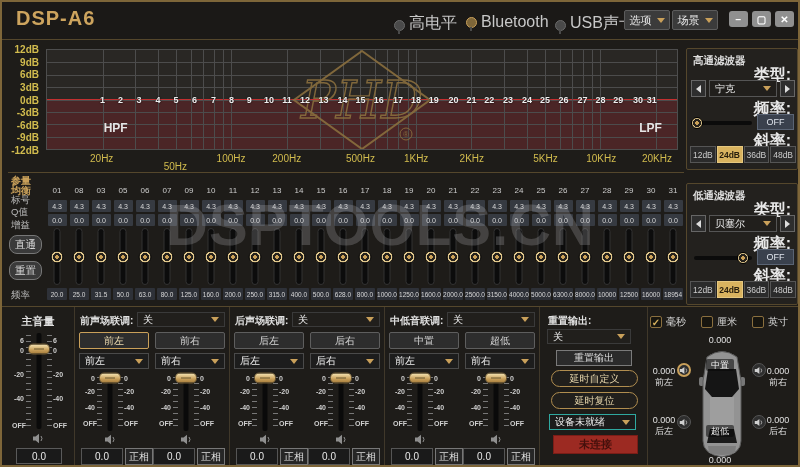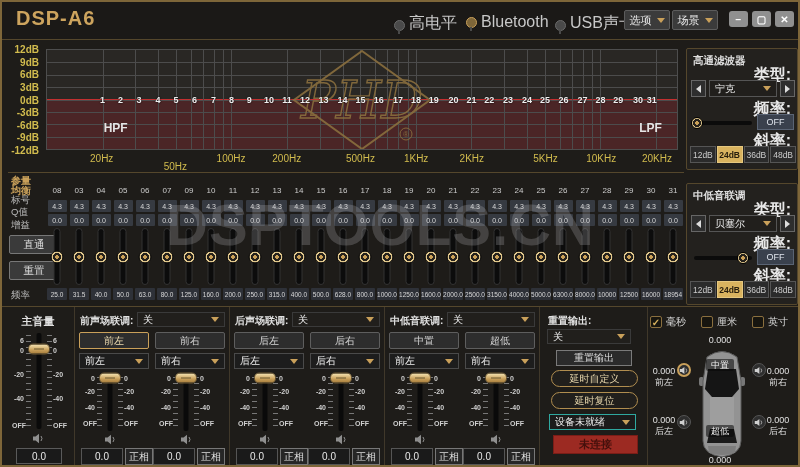--- a/index.html
+++ b/index.html
@@ -30,21 +30,21 @@
 #db-labels{position:absolute;left:0;top:6px;width:34px;height:101px}
 .db-label{position:absolute;right:3px;transform:translateY(-50%);color:#d2bc4e;font-size:10px;font-weight:bold;white-space:nowrap}
 #freq-labels{position:absolute;left:38px;top:110px;width:632px;height:16px}
 .fx-label{position:absolute;transform:translateX(-50%);color:#d2bc4e;font-size:10px;font-weight:normal;white-space:nowrap}
 .logo{position:absolute;left:50%;top:50%;transform:translate(-50%,-50%);opacity:.9;z-index:2}
 
 .eq-strip{position:absolute;left:6px;top:170px;width:676px;height:134px;border-top:1px solid #55472c}
 .eq-left{position:absolute;left:0;top:0;width:37px;height:100%}
 .eq-sec{color:#c9a05a;font-size:10px;font-weight:bold;position:absolute;left:3px}
 .eq-rowlab{color:#b9b9b9;font-size:9.5px;position:absolute;left:3px;white-space:nowrap}
-.eq-btn{position:absolute;left:1px;width:50px;height:19px;background:#3a3a3a;border:1px solid #777;border-radius:2px;color:#ddd;font-size:10.5px;display:flex;align-items:center;justify-content:center;cursor:pointer}
+.eq-btn{position:absolute;left:1px;width:33px;height:19px;background:#3a3a3a;border:1px solid #777;border-radius:8px;color:#ddd;font-size:10.5px;display:flex;align-items:center;justify-content:center;cursor:pointer}
 #eq-channels{position:absolute;left:38px;top:0;right:0;height:100%;display:flex}
 .eq-col{flex:1;display:flex;flex-direction:column;align-items:center;padding-top:13px}
 .eq-num{height:13px;font-size:8px;color:#ccc}
 .eq-cell{height:12px;margin:1px 0;width:19px;background:#363a41;color:#d8d8d8;font-size:7px;display:flex;align-items:center;justify-content:center;border-radius:1px}
 .eq-slider{position:relative;width:100%;height:59px}
 .eq-track{position:absolute;left:50%;top:1px;bottom:1px;width:7px;transform:translateX(-50%);background:#0c0c0c;border-radius:4px;border:1px solid #333}
 .eq-knob{position:absolute;left:50%;top:50%;transform:translate(-50%,-50%);width:13px;height:13px;border-radius:50%;background:radial-gradient(circle,#caa057 0 2px,#26221c 2px 4px,#e2c98e 4px);border:1px solid #0a0a0a;cursor:pointer}
 .eq-freq{width:20px;height:12px;background:#2e3138;font-size:6.5px;margin-top:2px}
 .watermark{position:absolute;left:158px;top:18px;font-size:58px;font-weight:bold;color:rgba(205,205,210,.22);letter-spacing:1px;pointer-events:none;z-index:5}
 
@@ -266,21 +266,21 @@
         <div class="f-off">OFF</div>
         <div class="f-lab" style="top: 82px;">斜率:</div>
         <div class="f-slopes">
           <div class="f-slope">12dB</div>
           <div class="f-slope active">24dB</div>
           <div class="f-slope">36dB</div>
           <div class="f-slope">48dB</div>
         </div>
       </div>
       <div class="filter-box" style="top: 140px;">
-        <div class="f-title">中低音联调</div>
+        <div class="f-title">低通滤波器</div>
         <div class="f-lab" style="top: 16px;">类型:</div>
         <div class="f-arrbtn" style="left: 4px;">
           <span class="tri-l"></span>
         </div>
         <div class="f-select">
           <span>贝塞尔</span>
           <span class="tri-d"></span>
         </div>
         <div class="f-arrbtn" style="left: 93px;">
           <span class="tri-r"></span>
@@ -306,48 +306,48 @@
       <div class="eq-sec" style="top:11px">均衡</div>
       <div class="eq-rowlab" style="top:21px">标号</div>
       <div class="eq-rowlab" style="top:33px">Q值</div>
       <div class="eq-rowlab" style="top:46px">增益</div>
       <div class="eq-btn" style="top:62px">直通</div>
       <div class="eq-btn" style="top:88px">重置</div>
       <div class="eq-rowlab" style="top:116px">频率</div>
     </div>
     <div id="eq-channels">
         <div class="eq-col">
+          <div class="eq-num">01</div>
+          <div class="eq-cell">4.3</div>
+          <div class="eq-cell">0.0</div>
+          <div class="eq-slider">
+            <div class="eq-track"></div>
+            <div class="eq-knob"></div>
+          </div>
+          <div class="eq-cell eq-freq">20.0</div>
+        </div>
+        <div class="eq-col">
           <div class="eq-num">08</div>
           <div class="eq-cell">4.3</div>
           <div class="eq-cell">0.0</div>
           <div class="eq-slider">
             <div class="eq-track"></div>
             <div class="eq-knob"></div>
           </div>
           <div class="eq-cell eq-freq">25.0</div>
         </div>
         <div class="eq-col">
           <div class="eq-num">03</div>
           <div class="eq-cell">4.3</div>
           <div class="eq-cell">0.0</div>
           <div class="eq-slider">
             <div class="eq-track"></div>
             <div class="eq-knob"></div>
           </div>
           <div class="eq-cell eq-freq">31.5</div>
-        </div>
-        <div class="eq-col">
-          <div class="eq-num">04</div>
-          <div class="eq-cell">4.3</div>
-          <div class="eq-cell">0.0</div>
-          <div class="eq-slider">
-            <div class="eq-track"></div>
-            <div class="eq-knob"></div>
-          </div>
-          <div class="eq-cell eq-freq">40.0</div>
         </div>
         <div class="eq-col">
           <div class="eq-num">05</div>
           <div class="eq-cell">4.3</div>
           <div class="eq-cell">0.0</div>
           <div class="eq-slider">
             <div class="eq-track"></div>
             <div class="eq-knob"></div>
           </div>
           <div class="eq-cell eq-freq">50.0</div>

